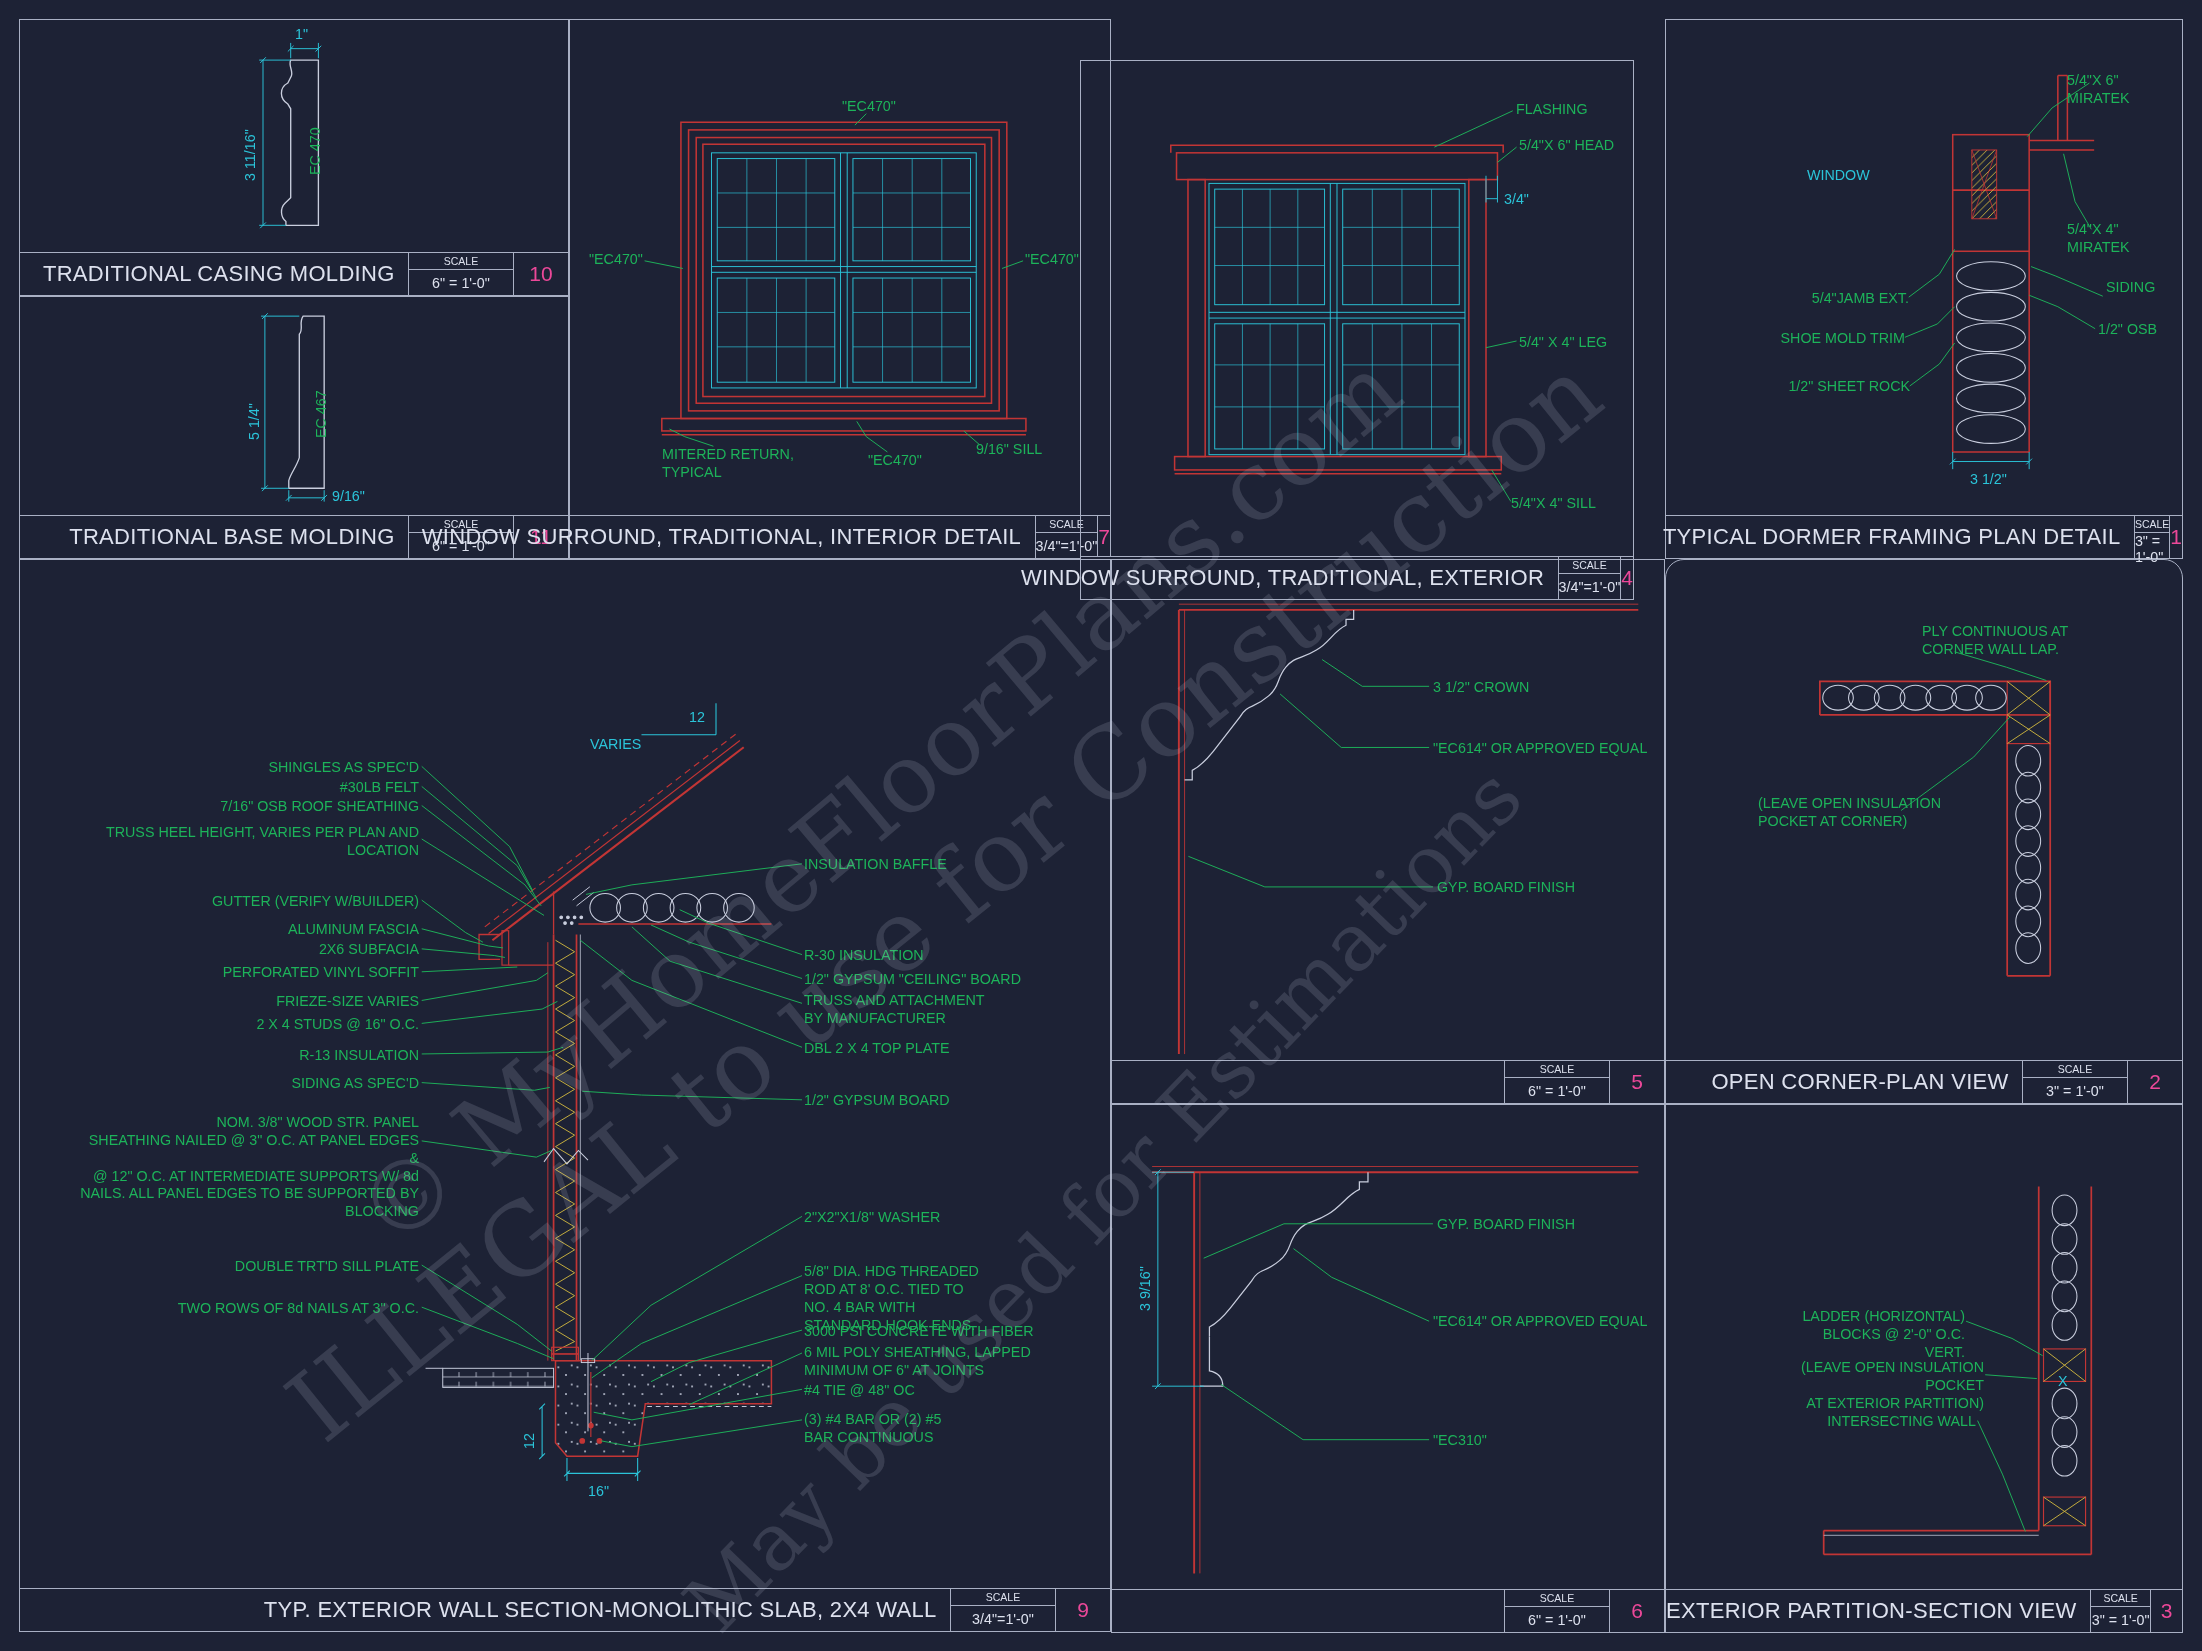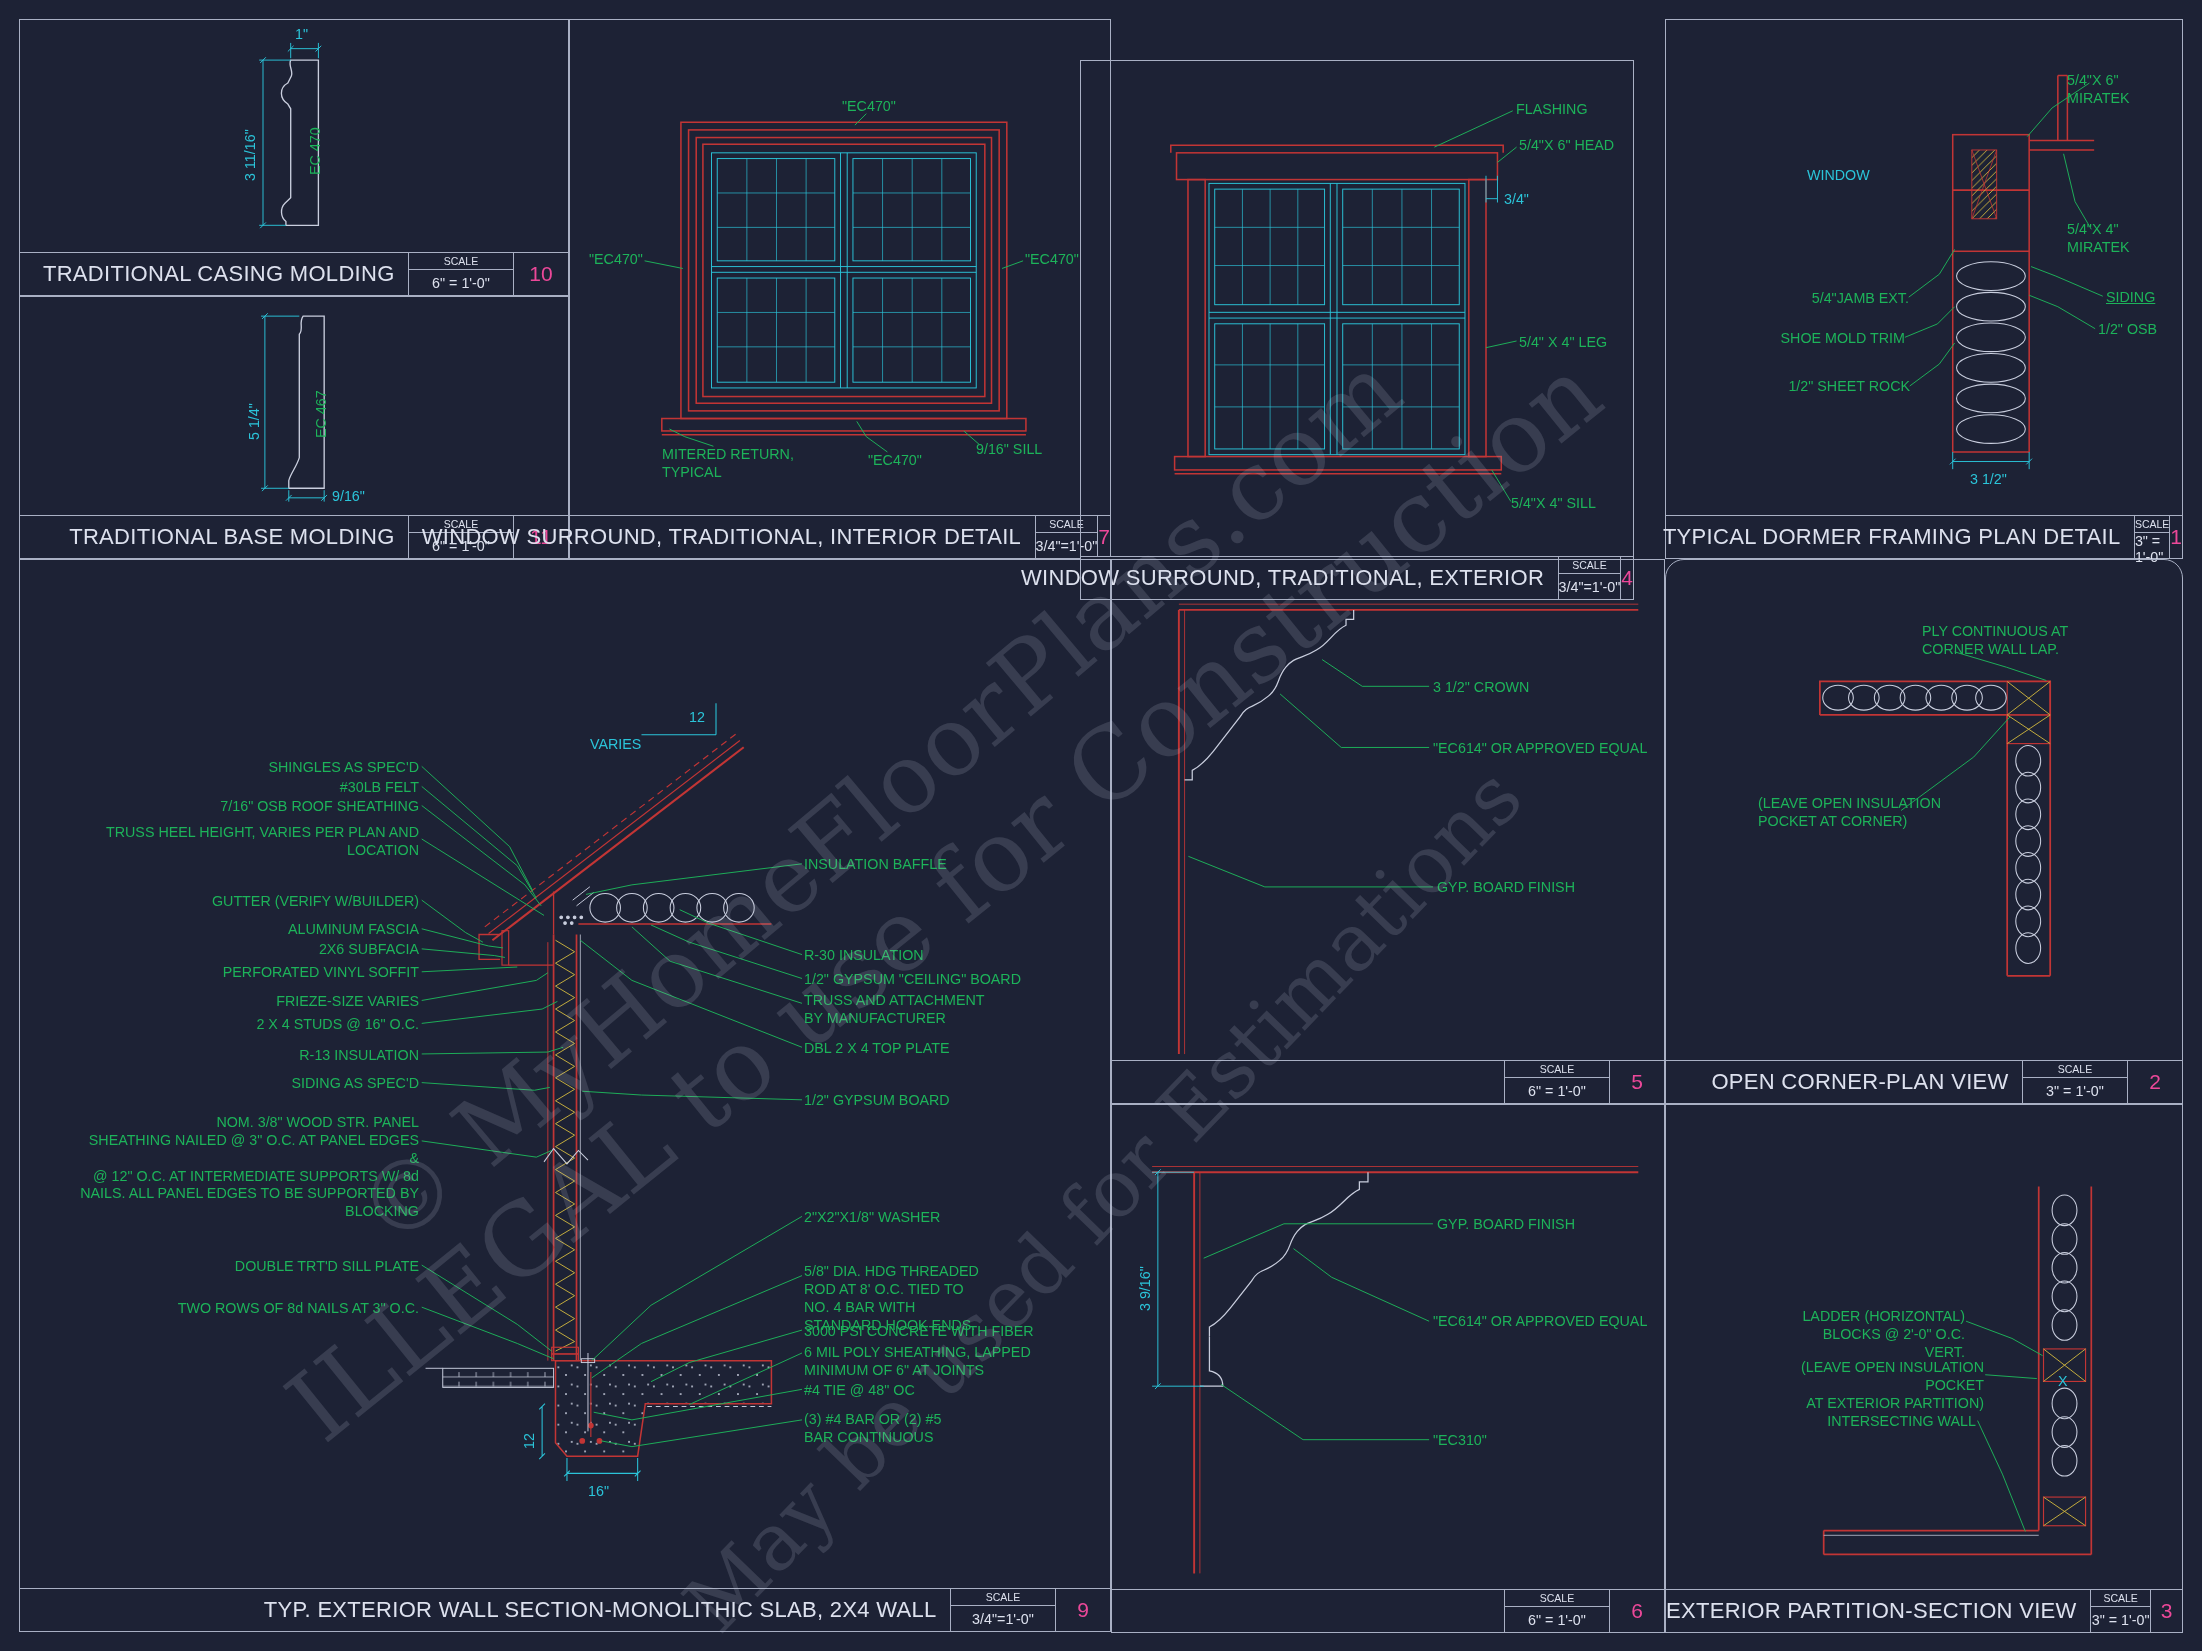--- a/index.html
+++ b/index.html
@@ -215,21 +215,21 @@
         <path d="M250,332 L284,318 L302,300"></path>
         <path d="M255,383 L286,360 L302,338"></path>
       </g>
     </svg>
     <div class="lbl" style="left:401px;top:52px;">5/4"X 6" MIRATEK</div>
     <div class="lbl" style="left:401px;top:201px;">5/4"X 4" MIRATEK</div>
     <div class="lbl cyan" style="left:141px;top:147px;">WINDOW</div>
     <div class="lbl r" style="left:96px;top:270px;width:147px;">5/4"JAMB EXT.</div>
     <div class="lbl r" style="left:96px;top:310px;width:143px;">SHOE MOLD TRIM</div>
     <div class="lbl r" style="left:96px;top:358px;width:148px;">1/2" SHEET ROCK</div>
-    <div class="lbl" style="left:440px;top:269px;text-decoration:underline;">SIDING</div>
+    <div class="lbl" style="left:440px;top:259px;">SIDING</div>
     <div class="lbl" style="left:432px;top:301px;">1/2" OSB</div>
     <div class="lbl cyan" style="left:304px;top:451px;">3 1/2"</div>
     <div class="titlebar">
       <div class="tb-title">TYPICAL DORMER FRAMING PLAN DETAIL</div>
       <div class="tb-scale">
         <div class="tb-scale-label">SCALE</div>
         <div class="tb-scale-val">3" = 1'-0"</div>
       </div>
       <div class="tb-num">1</div>
     </div>

